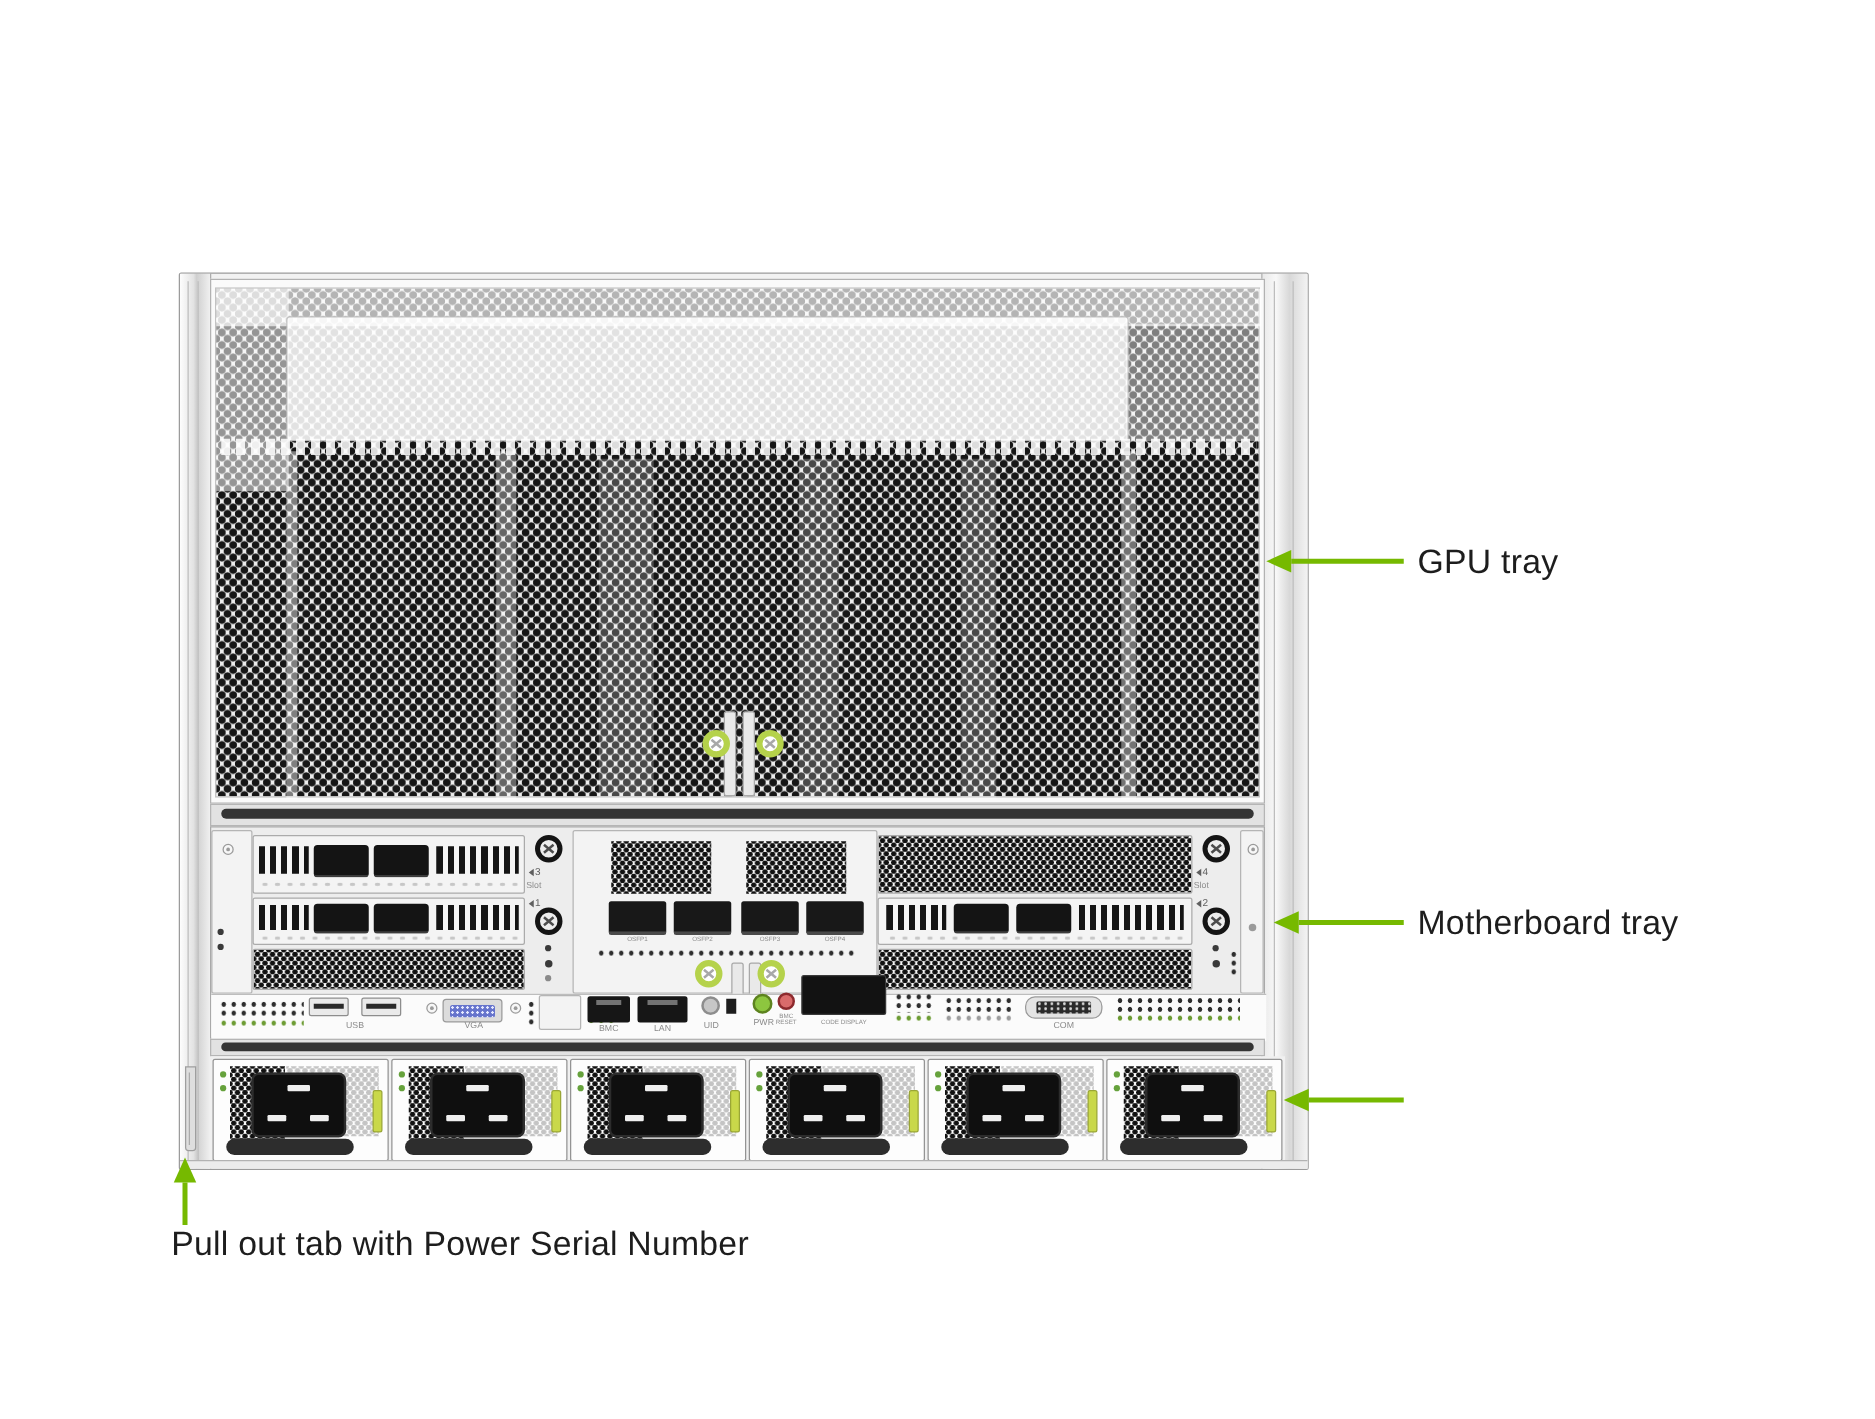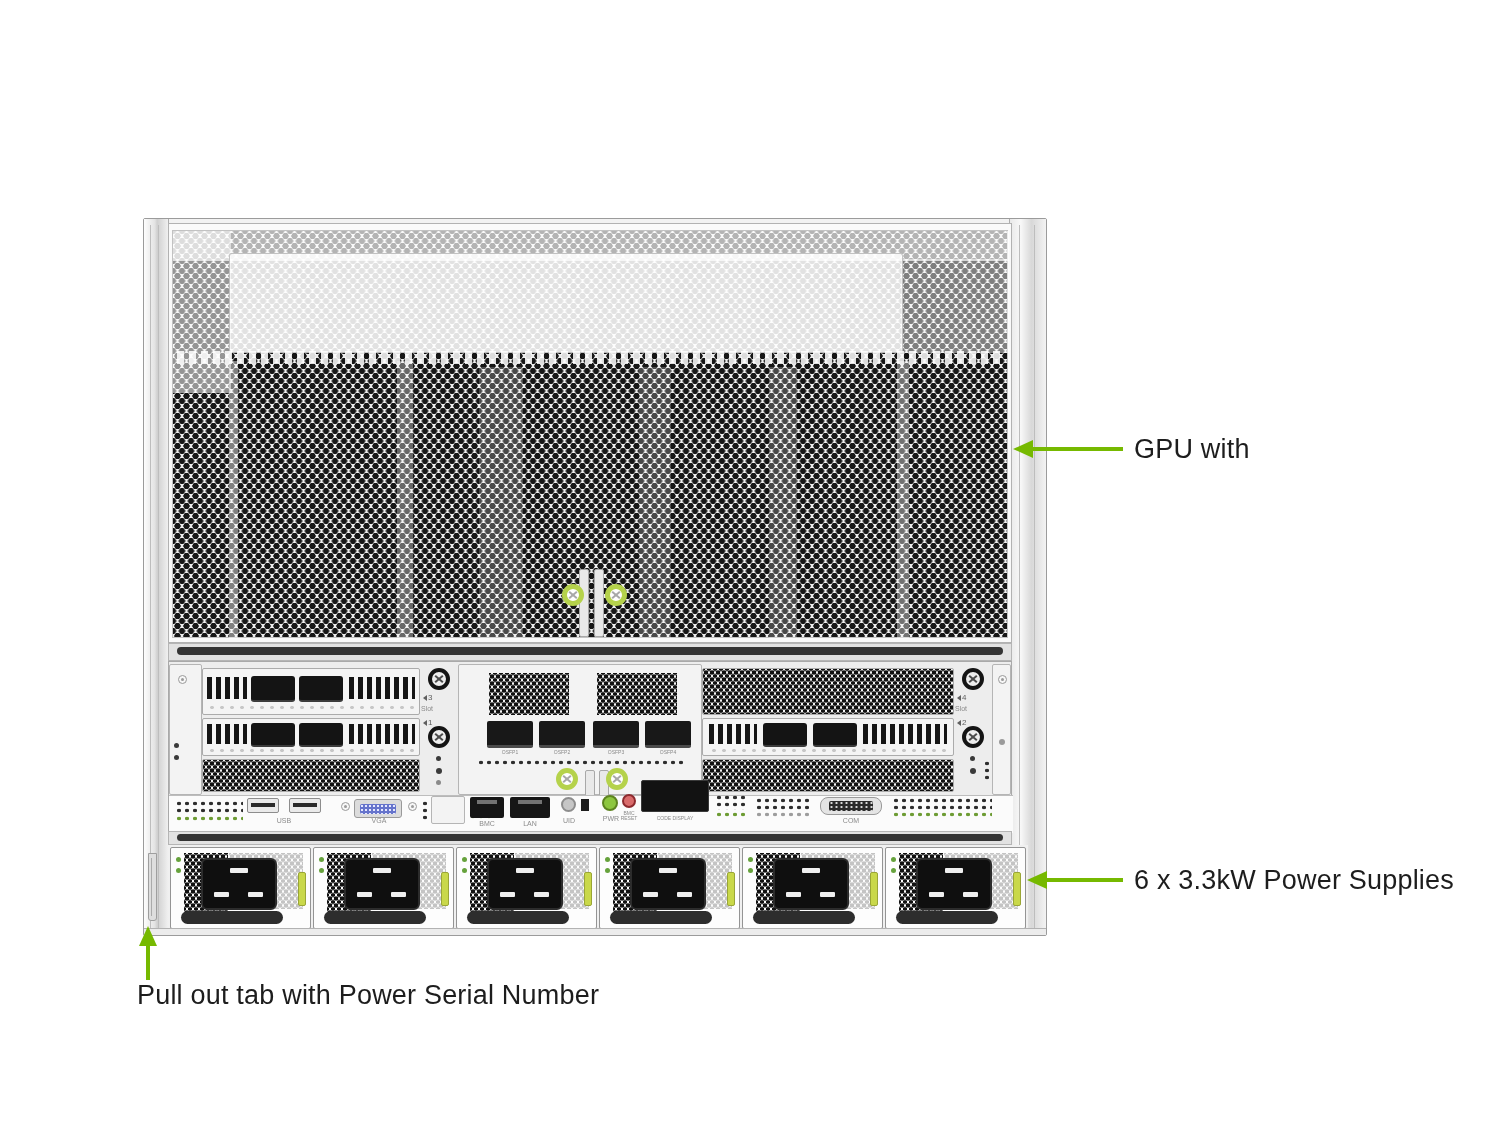--- a/index.html
+++ b/index.html
@@ -377,28 +377,32 @@
       </div>
     </div>
 
     <div class="abs bottom-rail"></div>
     <div class="abs" id="pull-tab"></div>
   </div>
 
   <div class="callout" style="left:1013px;top:434px;">
     <div class="ar-head-left"></div>
     <div class="ar-line-h" style="width:90px;"></div>
-    <div class="callout-label">GPU with</div>
+    <div class="callout-label">GPU tray</div>
   </div>
 
+  <div class="callout" style="left:1019px;top:723px;">
+    <div class="ar-head-left"></div>
+    <div class="ar-line-h" style="width:84px;"></div>
+    <div class="callout-label">Motherboard tray</div>
+  </div>
 
   <div class="callout" style="left:1027px;top:865px;">
     <div class="ar-head-left"></div>
     <div class="ar-line-h" style="width:76px;"></div>
-    <div class="callout-label">6 x 3.3kW Power Supplies</div>
   </div>
 
   <div class="abs" style="left:139px;top:926px;width:18px;height:52px;">
     <div class="ar-head-up"></div>
     <div class="ar-line-v" style="height:34px;"></div>
   </div>
   <div class="abs" id="callout-pulltab-label">Pull out tab with Power Serial Number</div>
 
 </div>
 

